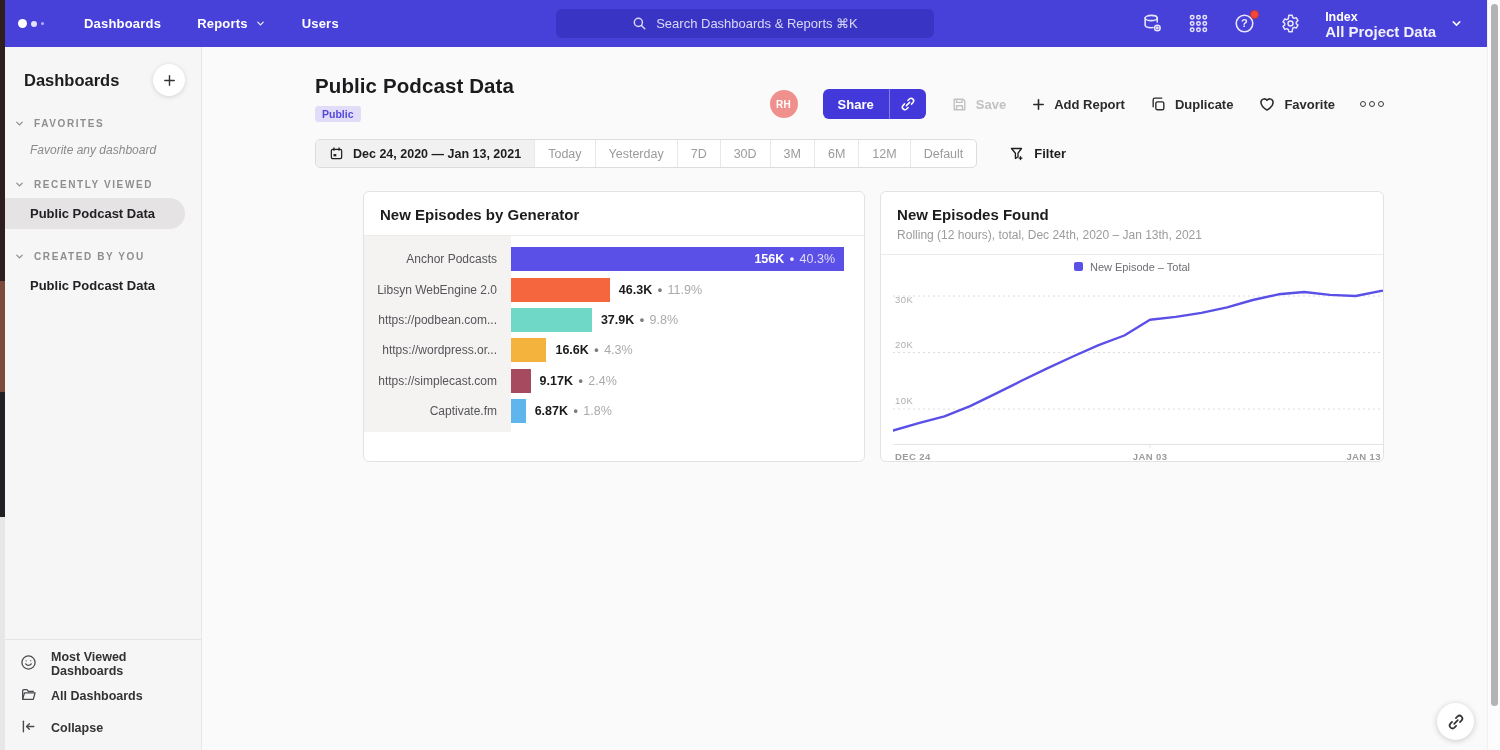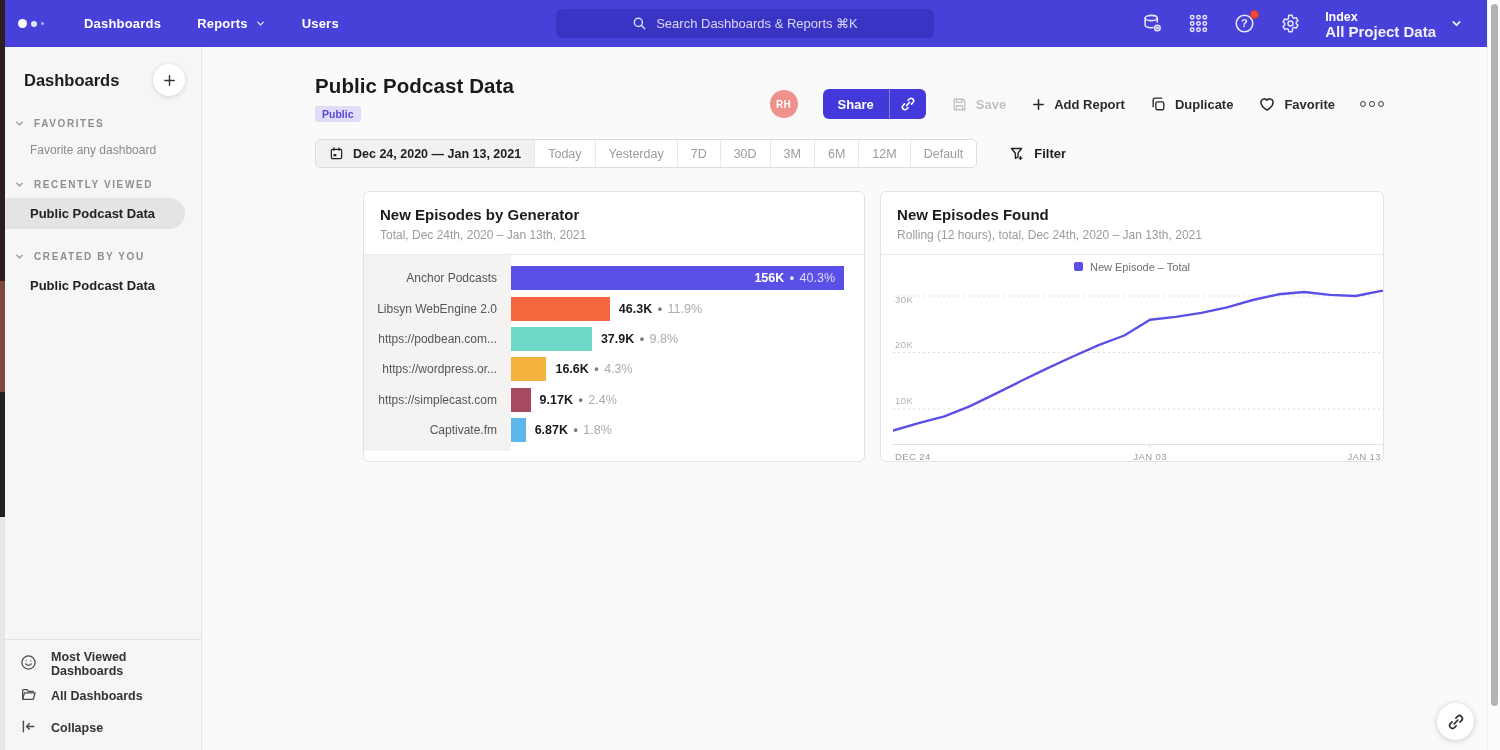--- a/index.html
+++ b/index.html
@@ -25,21 +25,21 @@
   .project-scope { font-size:15px; font-weight:600; color:rgba(255,255,255,.92); line-height:13px; }
 
   
   .sidebar { position:absolute; left:0; top:47px; bottom:0; width:202px; background:#F7F6F6; border-right:1px solid #E7E6E6; z-index:2; }
   .side-title { padding:17px 16px 0 24px; display:flex; justify-content:space-between; align-items:center; }
   .side-title h1 { font-size:16.5px; font-weight:700; color:#1C1C1E; }
   .add-dash { width:32px; height:32px; border-radius:50%; background:#fff; border:none; box-shadow:0 1px 5px rgba(0,0,0,.15); display:flex; align-items:center; justify-content:center; color:#333; cursor:pointer; }
   .side-section { margin-top:22px; }
   .section-head { display:flex; align-items:center; gap:9px; padding-left:14px; color:#8E8E90; cursor:pointer; }
   .section-head .lbl { font-size:10px; font-weight:700; letter-spacing:1.6px; }
-  .side-empty { margin-top:14px; padding-left:30px; font-size:12px; color:#8A8A8C; }
+  .side-empty { margin-top:14px; padding-left:30px; font-size:12px; font-style:italic; color:#8A8A8C; }
   .side-item { margin-top:8px; padding:8px 0 8px 30px; font-size:13px; font-weight:700; color:#222226; cursor:pointer; }
   .side-item.selected { background:#E5E3E3; border-radius:0 16px 16px 0; margin-right:16px; }
   .side-footer { position:absolute; left:0; right:0; bottom:0; border-top:1px solid #E5E4E4; padding:8px 0 6px; background:#F7F6F6; }
   .foot-item { height:32px; display:flex; align-items:center; gap:14px; padding-left:20px; font-size:12.5px; font-weight:700; color:#333336; cursor:pointer; }
   .foot-item svg { color:#4A4A4E; }
 
   
   .edge-artifact { position:absolute; left:0; top:0; width:5px; height:750px; z-index:10;
     background:linear-gradient(to bottom,#2E1F1E 0%,#2E1F1E 37.5%,#7B4A3C 37.5%,#7B4A3C 52.3%,#202125 52.3%,#202125 69%,#E8E6E6 69%,#E8E6E6 100%); }
 
@@ -91,21 +91,21 @@
   .bar-val.inside .pct { color:rgba(255,255,255,.8); }
   .bar-val.inside .sep { color:rgba(255,255,255,.9); }
 
   
   .legend-row { height:23px; display:flex; align-items:center; justify-content:center; gap:7px; font-size:11px; color:#6E6E73; }
   .legend-sq { width:9px; height:9px; border-radius:2px; }
   .plot { position:relative; height:170px; margin-left:12px; }
   .plot svg { position:absolute; left:0; top:0; }
   .ytick { position:absolute; left:2px; font-size:9.5px; color:#AFAFB2; letter-spacing:.4px; }
   .xticks { position:relative; height:18px; margin-left:12px; }
-  .xtick { position:absolute; top:3px; font-size:9.5px; font-weight:400; color:#9B9B9D; letter-spacing:.4px; }
+  .xtick { position:absolute; top:3px; font-size:9.5px; font-weight:700; color:#9B9B9D; letter-spacing:.4px; }
 
   
   .fab { position:absolute; right:26px; bottom:10px; width:37px; height:37px; border-radius:50%; background:#fff; box-shadow:0 1px 6px rgba(0,0,0,.2); display:flex; align-items:center; justify-content:center; color:#333; cursor:pointer; z-index:6; }
   .scrollbar { position:absolute; right:0; top:0; width:13px; height:750px; background:#FCFCFC; border-left:1px solid #F0F0F0; z-index:8; }
   .scroll-thumb { position:absolute; left:3px; top:4px; width:7px; height:702px; background:#B3B3B3; border-radius:4px; }
 </style>
 </head>
 <body>
 
 <div class="app">
@@ -339,21 +339,20 @@
             </svg>
           <span>Filter</span>
         </button>
       </div>
 
       <div class="cards">
 
         <section class="card bar">
           <div class="card-head">
             <div class="card-title">New Episodes by Generator</div>
-            <div class="card-sub">Total, Dec 24th, 2020 – Jan 13th, 2021</div>
           </div>
           <div class="bar-body" id="bar-body">
               <div class="bar-row">
                 <div class="bar-label">Anchor Podcasts</div>
                 <div class="bar-track">
                   <div class="bar-fill" style="width: 100%; background: rgb(90, 79, 230);">
                     <span class="bar-val inside"><b>156K</b><span class="sep"> • </span><span class="pct">40.3%</span></span>
                   </div>
                 </div>
               </div>

